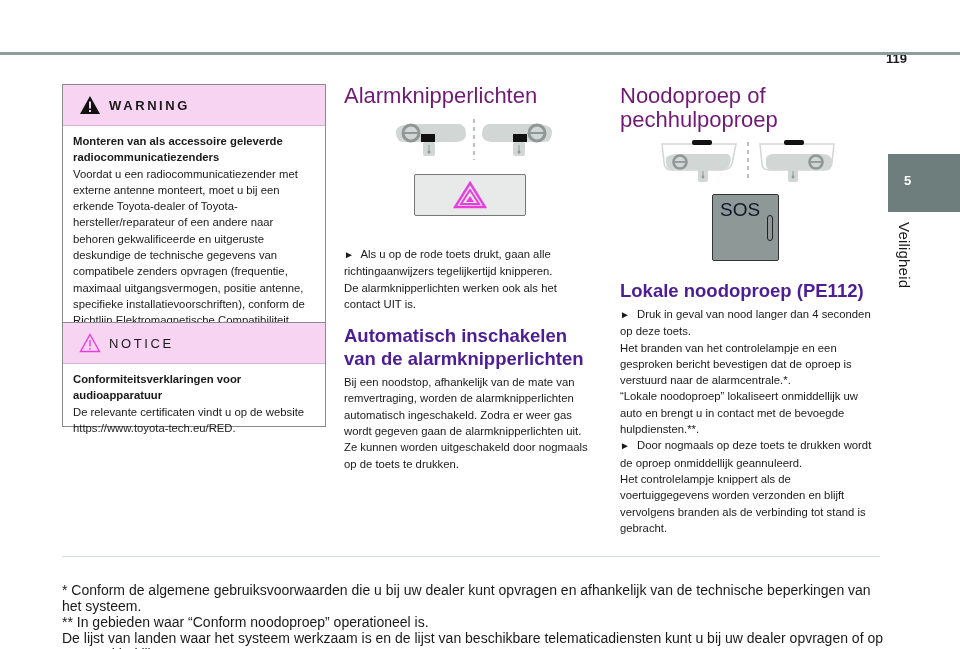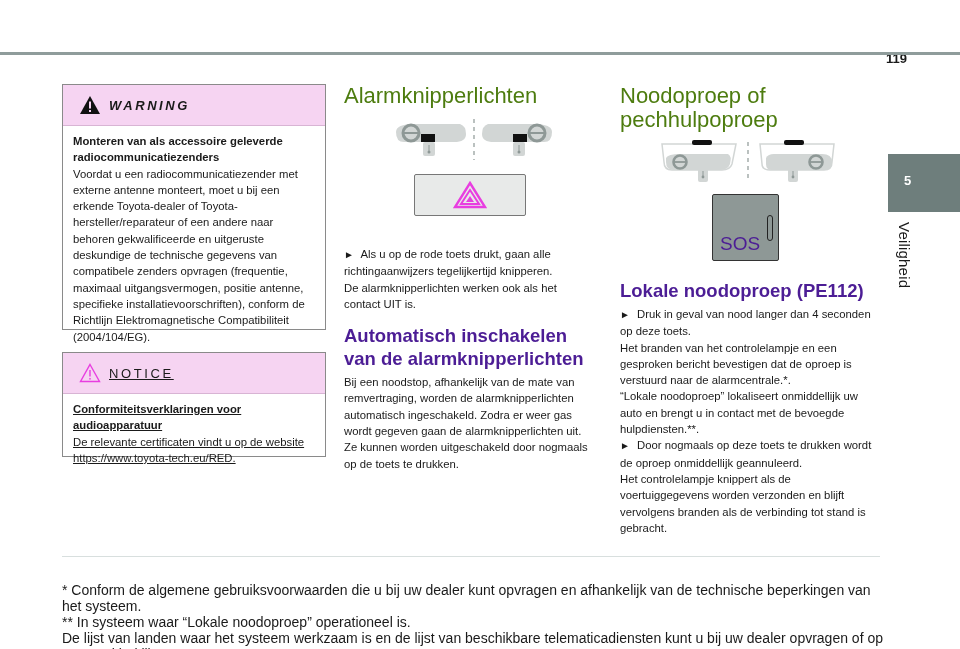--- a/index.html
+++ b/index.html
@@ -10,29 +10,29 @@
   .top-rule { position: absolute; top: 52px; left: 0; width: 960px; height: 3px; background: #8f9c9b; }
 
   .chapter-tab { position: absolute; top: 154px; left: 888px; width: 72px; height: 58px; background: #6e7e7c; }
   .chapter-tab span { position: absolute; left: 16px; top: 19px; color: #fff; font-size: 13px; font-weight: bold; }
   .chapter-label { position: absolute; left: 896px; top: 222px; writing-mode: vertical-rl; font-size: 15px; color: #1a1a1a; letter-spacing: 0.2px; }
 
   
   .box { position: absolute; left: 62px; width: 264px; border: 1px solid #8a8a8a; background: #fff; }
   .box-head { background: #f6d4f2; height: 41px; display: flex; align-items: center; padding-left: 16px; border-bottom: 1px solid #d8b4d4; }
   .box-head .title { font-size: 13px; letter-spacing: 2.6px; margin-left: 8px; }
-  .box-head .title.bold { font-weight: bold; font-style: italic; }
+  .box-head .title.bold { font-weight: bold; }
   .box-body { padding: 7px 10px 6px 10px; font-size: 11.3px; line-height: 16.3px; color: #1a1a1a; }
   .box-body b { display: block; font-weight: bold; }
   .warning-box { top: 84px; height: 246px; }
-  .notice-box { top: 352px; height: 105px; text-decoration: underline; }
+  .notice-box { top: 322px; height: 105px; }
 
   
   .col2 { position: absolute; left: 344px; top: 84px; width: 250px; }
-  .section-title-light { font-size: 22px; color: #4d7c0f; font-weight: normal; line-height: 24px; }
+  .section-title-light { font-size: 22px; color: #701a75; font-weight: normal; line-height: 24px; }
   .body-text { font-size: 11.3px; line-height: 16.3px; color: #1a1a1a; }
   .heading-bold { font-size: 18.5px; font-weight: bold; line-height: 23px; color: #4c1d95; }
 
   
   .col3 { position: absolute; left: 620px; top: 84px; width: 260px; }
 
   .footnote-rule { position: absolute; top: 556px; left: 62px; width: 818px; height: 1px; background: #d8dfde; }
   .footnotes { position: absolute; top: 582px; left: 62px; width: 830px; font-size: 14px; line-height: 16px; color: #1a1a1a; }
 
   .arrow { font-size: 10px; margin-right: 4px; }
@@ -151,34 +151,34 @@
       <rect x="124" y="0" width="20" height="5" rx="2" fill="#111"></rect>
       <circle cx="156" cy="22" r="6.5" fill="none" stroke="#8e9896" stroke-width="2.6"></circle>
       <line x1="150" y1="22" x2="162" y2="22" stroke="#8e9896" stroke-width="1.8"></line>
       <rect x="128" y="28" width="10" height="14" rx="2" fill="#d2d6d5"></rect>
       <line x1="133" y1="31" x2="133" y2="37" stroke="#8e9896" stroke-width="1"></line>
       <circle cx="133" cy="37" r="1.4" fill="#8e9896"></circle>
     </svg>
   </div>
 
   <div style="margin-top:8px; margin-left:92px; width:67px; height:67px; background:#8e9896; border:1.5px solid #333; border-radius:2px; position:relative;">
-    <span style="position:absolute; left:7px; top:38px; color:#4c1d95; font-size:19px;">SOS</span>
+    <span style="position:absolute; left:7px; top:4px; color:#0f172a; font-size:19px;">SOS</span>
     <span style="position:absolute; left:54px; top:20px; width:6px; height:26px; border:1.5px solid #222; border-radius:3px;"></span>
   </div>
 
   <div class="heading-bold" style="margin-top:18px;">Lokale noodoproep (PE112)</div>
   <div class="body-text" style="margin-top:4px;">
     <span class="arrow">►</span>
     <span>Druk in geval van nood langer dan 4 seconden op deze toets.</span><br>
     <span>Het branden van het controlelampje en een gesproken bericht bevestigen dat de oproep is verstuurd naar de alarmcentrale.*.</span><br>
     <span>“Lokale noodoproep” lokaliseert onmiddellijk uw auto en brengt u in contact met de bevoegde hulpdiensten.**.</span><br>
     <span class="arrow">►</span>
     <span>Door nogmaals op deze toets te drukken wordt de oproep onmiddellijk geannuleerd.</span><br>
     <span>Het controlelampje knippert als de voertuiggegevens worden verzonden en blijft vervolgens branden als de verbinding tot stand is gebracht.</span>
   </div>
 </div>
 
 <div class="footnote-rule"></div>
 <div class="footnotes">
   <div>* Conform de algemene gebruiksvoorwaarden die u bij uw dealer kunt opvragen en afhankelijk van de technische beperkingen van het systeem.</div>
-  <div>** In systeem waar “Lokale noodoproep” operationeel is.</div>
+  <div>** In gebieden waar “Conform noodoproep” operationeel is.</div>
   <div>De lijst van landen waar het systeem werkzaam is en de lijst van beschikbare telematicadiensten kunt u bij uw dealer opvragen of op toyota.nl bekijken.</div>
 </div>
 
 </body></html>

